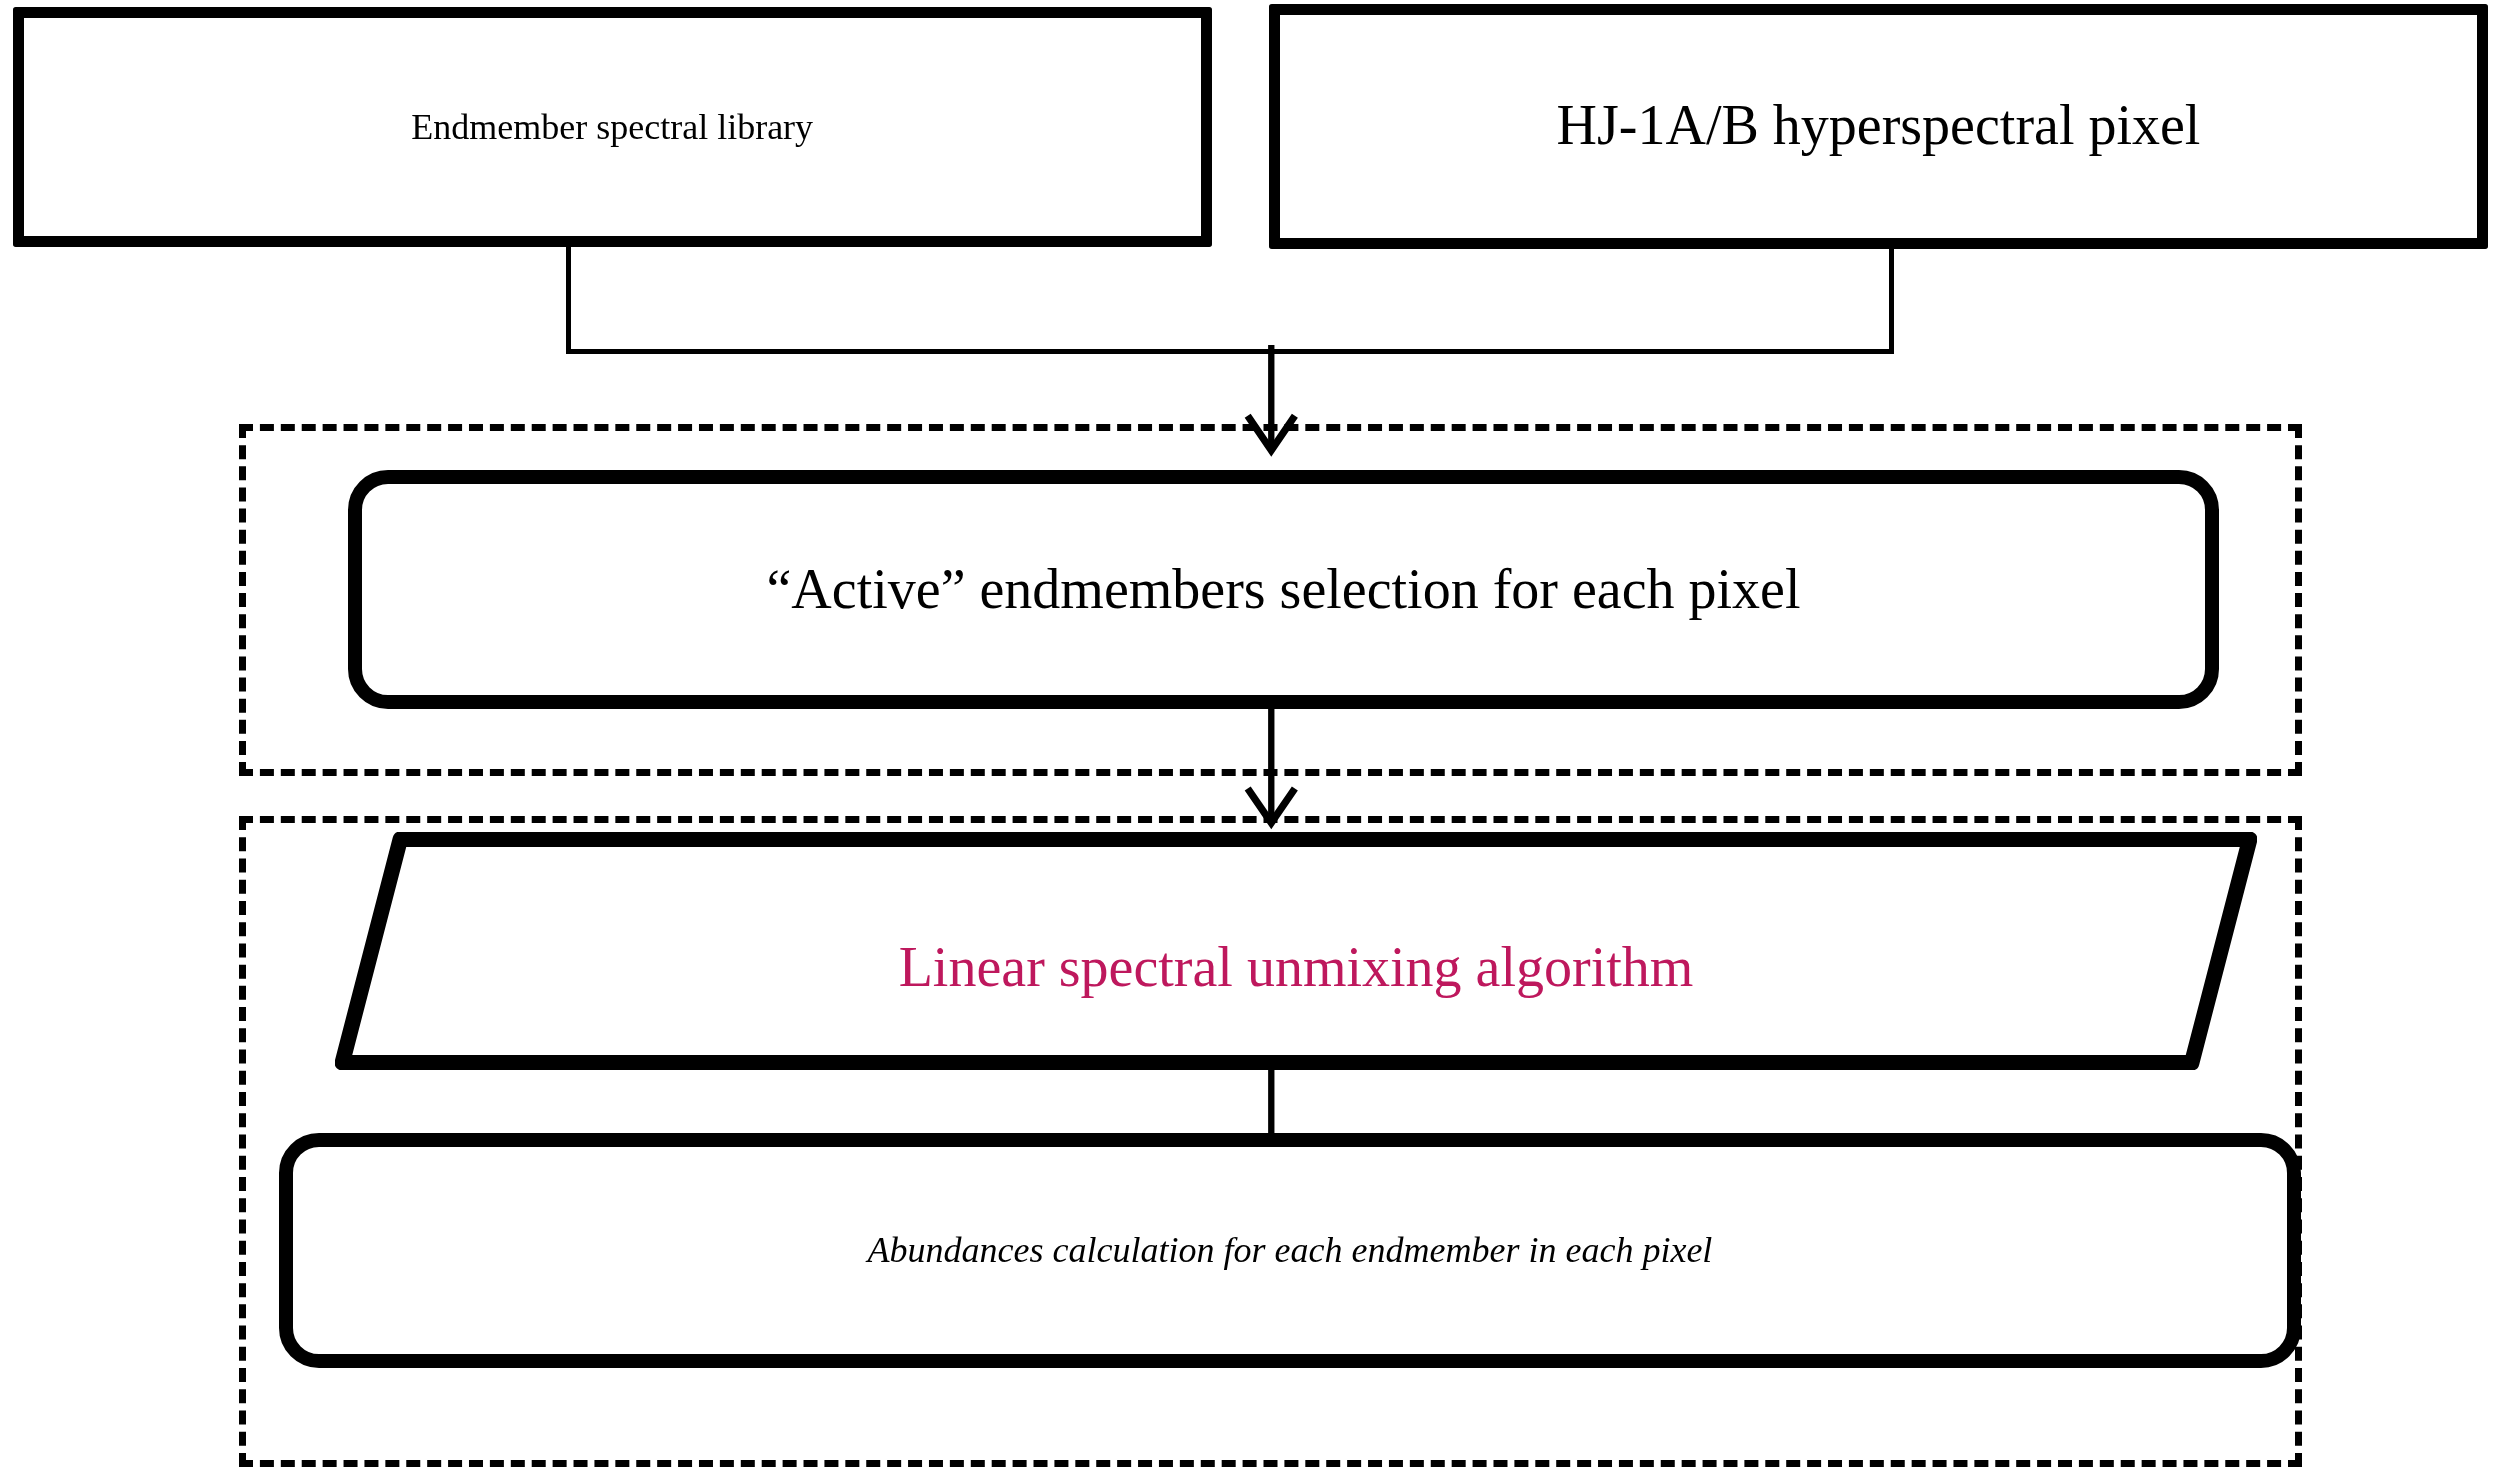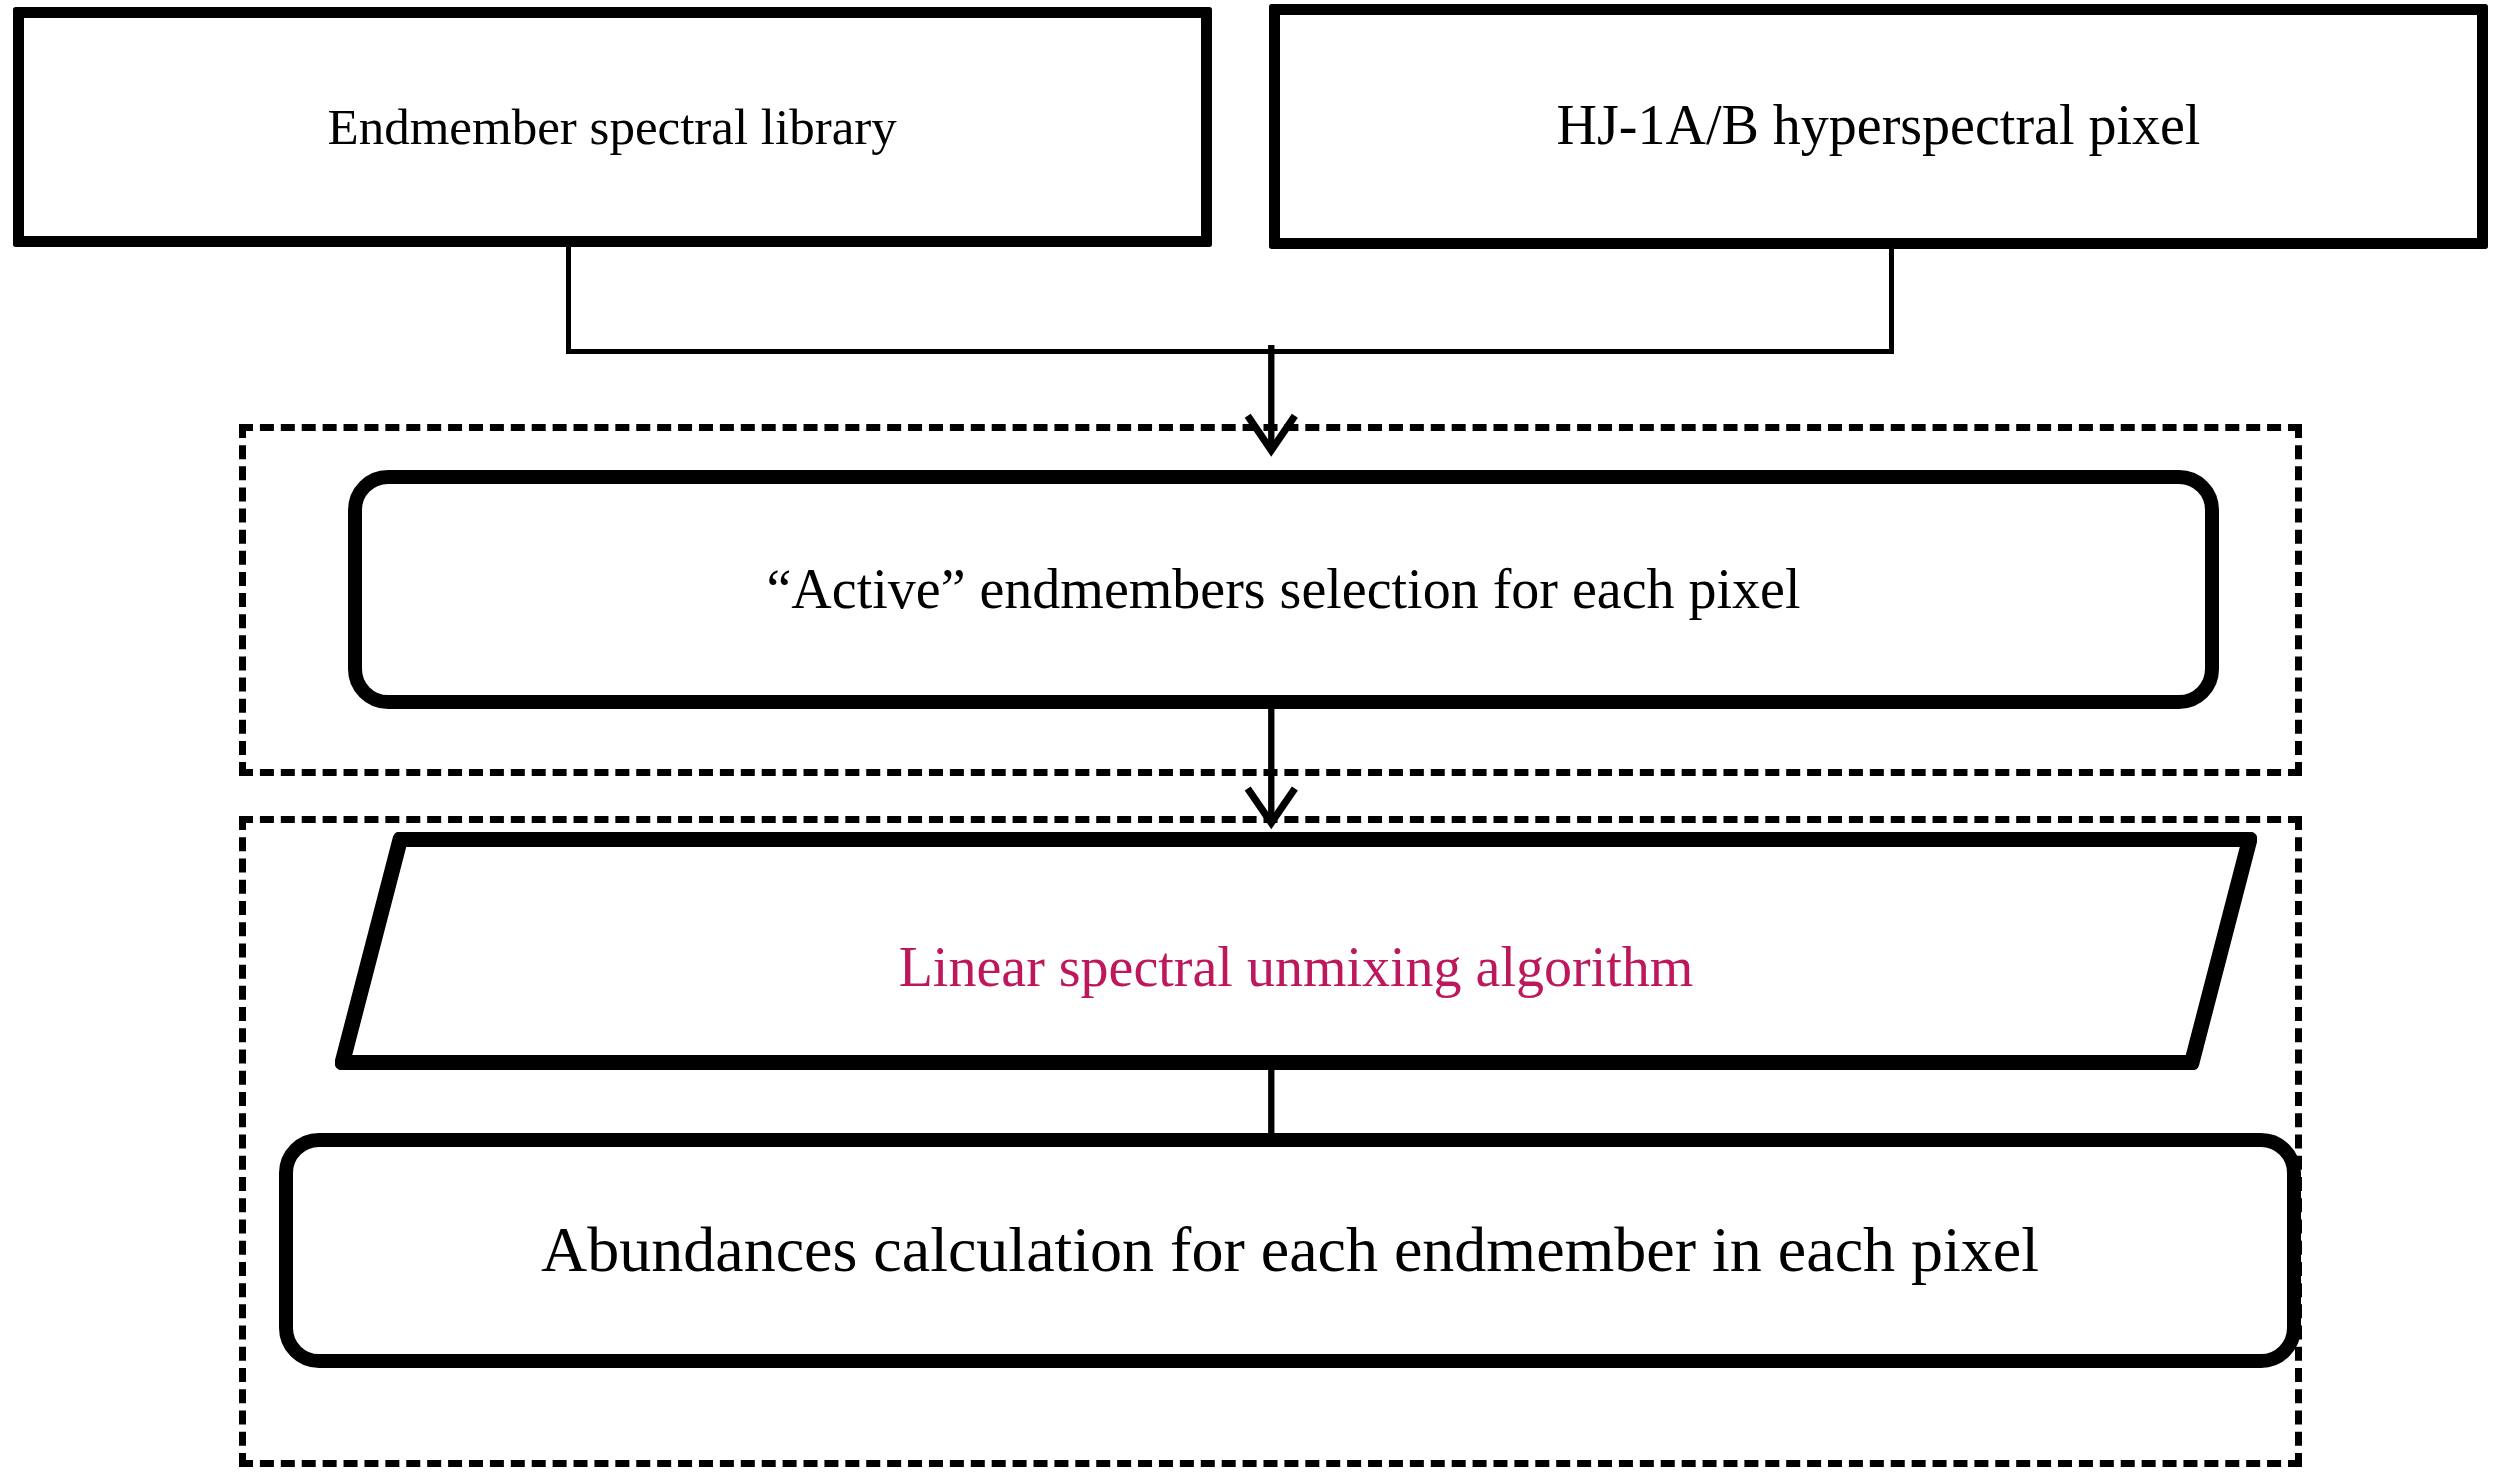--- a/index.html
+++ b/index.html
@@ -96,21 +96,21 @@
     white-space: nowrap;
     margin-top: 16px;
   }
 </style>
 </head>
 <body>
 
 <div id="canvas">
 
   <div class="node rect-box" style="left:12.7px; top:7.3px; width:1199px; height:240px;">
-    <span class="node-label" style="font-size:51px;">Endmember spectral library</span>
+    <span class="node-label" style="font-size:36px;">Endmember spectral library</span>
   </div>
 
   <div class="node rect-box" style="left:1269px; top:3.6px; width:1219px; height:245px;">
     <span class="node-label" style="font-size:56px;">HJ-1A/B hyperspectral pixel</span>
   </div>
 
   <div class="vline" style="left:566px; top:246px; height:107px;"></div>
   <div class="vline" style="left:1889px; top:246px; height:107px;"></div>
   <div class="hline" style="left:566px; top:349px; width:1328px;"></div>
 
@@ -138,17 +138,17 @@
     </svg>
     <span class="para-label" style="font-size:56px;">Linear spectral unmixing algorithm</span>
   </div>
 
   <svg class="arrow-svg" style="left:1215px; top:1063px; width:118px; height:123px;" viewBox="0 0 130 136">
     <line x1="62" y1="0" x2="62" y2="122" stroke-width="7"></line>
     <polyline points="36,84 62,124 88,84" stroke-width="8" stroke-linecap="butt" stroke-linejoin="miter"></polyline>
   </svg>
 
   <div class="node round-box" style="left:279px; top:1133px; width:2022px; height:235px;">
-    <span class="node-label" style="font-size:64px;">Abundances calculation for each endmember in each pixel</span>
+    <span class="node-label" style="font-size:36px;font-style:italic;">Abundances calculation for each endmember in each pixel</span>
   </div>
 
 </div>
 
 
 </body></html>

